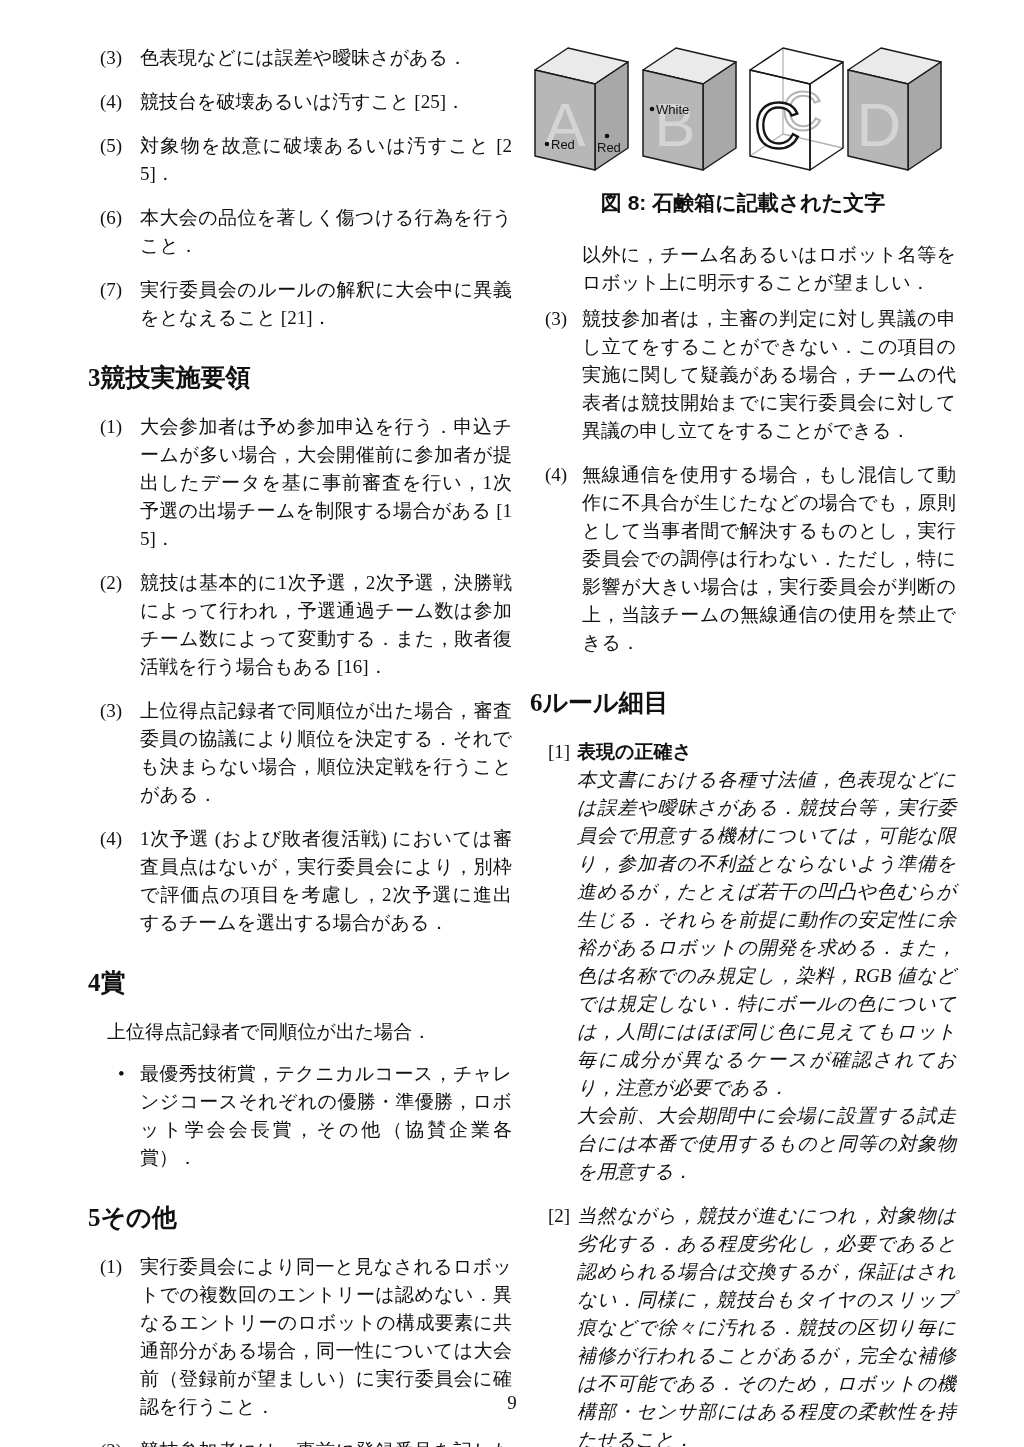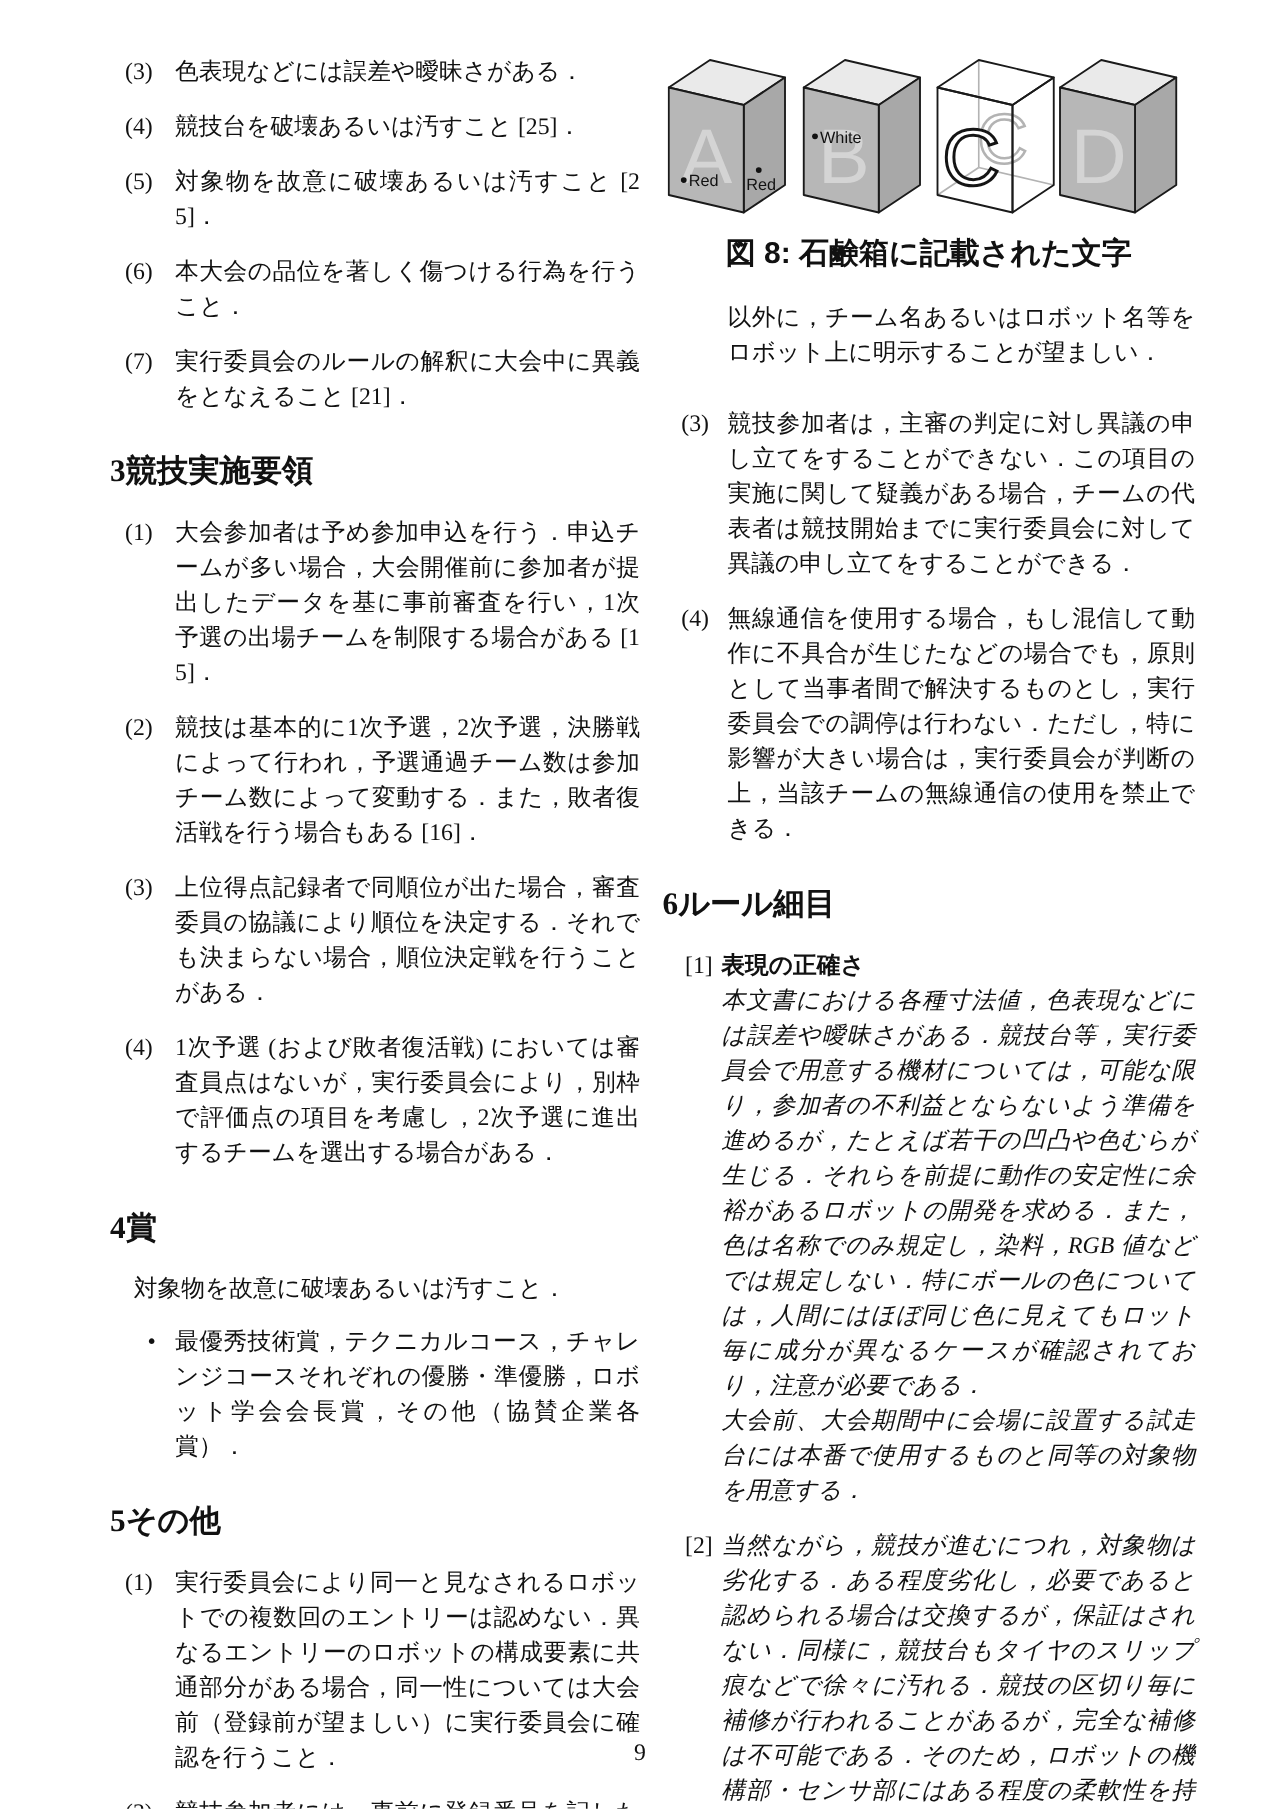--- a/index.html
+++ b/index.html
@@ -20,33 +20,33 @@
   h2.section{display:flex;align-items:baseline;font-size:25px;line-height:30px;
     margin:30px 0 20px 0;font-weight:bold;}
   h2.section .sec-num{font-family:"Liberation Serif","DejaVu Serif",serif;}
   h2.section .sec-title{font-family:"Liberation Sans","DejaVu Sans",sans-serif;}
 
   .intro{margin:0 0 14px 19px;word-break:break-all;}
   .bullet-item{display:flex;margin:0 0 16px 30px;text-align:justify;}
   .bullet-item .b-dot{flex:0 0 22px;}
   .bullet-item .txt{flex:1;word-break:break-all;}
 
-  .cont{margin:0 0 29px 52px;text-align:justify;word-break:break-all;}
+  .cont{margin:0 0 8px 52px;text-align:justify;word-break:break-all;}
 
   .ditem .lbl{flex:0 0 47px;padding-left:18px;box-sizing:border-box;}
   .col-right .ditem .lbl{padding-left:18px;}
   .dhead{font-family:Liberation Serif, serif;font-weight:bold;}
   .dpara{text-align:justify;word-break:break-all;font-style:italic;}
 
   figure{margin:0 0 26px 0;padding:0;}
   figure svg{display:block;margin-left:4px;}
   figcaption{
     text-align:center;margin-top:17px;
     font-family:"Liberation Sans","DejaVu Sans",sans-serif;
-    font-weight:bold;font-size:24px;line-height:24px;
+    font-weight:bold;font-size:21px;line-height:24px;
   }
 
   .box-edge{stroke:#1a1a1a;stroke-width:1.5;stroke-linejoin:round;}
   .hidden-edge{stroke:#b3b3b3;stroke-width:1.3;}
   .box-letter{font-family:"Liberation Sans","DejaVu Sans",sans-serif;font-size:62px;}
   .box-letter-front-c{font-family:"Liberation Sans","DejaVu Sans",sans-serif;font-size:64px;
     fill:#ffffff;stroke:#141414;stroke-width:2.4;}
   .box-letter-back-c{font-family:"Liberation Sans","DejaVu Sans",sans-serif;font-size:56px;
     fill:none;stroke:#b3b3b3;stroke-width:2;}
   .box-label{font-family:"Liberation Sans","DejaVu Sans",sans-serif;font-size:13px;fill:#111;}
@@ -101,21 +101,21 @@
     <div class="item">
       <span class="lbl">(4)</span>
       <span class="txt">1次予選 (および敗者復活戦) においては審査員点はないが，実行委員会により，別枠で評価点の項目を考慮し，2次予選に進出するチームを選出する場合がある．</span>
     </div>
 
     <h2 class="section">
       <span class="sec-num">4</span>
       <span class="sec-title">賞</span>
     </h2>
 
-    <p class="intro">対象物を故意に破壊あるいは汚すこと．</p>
+    <p class="intro">上位得点記録者で同順位が出た場合．</p>
 
     <div class="bullet-item">
       <span class="b-dot">•</span>
       <span class="txt">最優秀技術賞，テクニカルコース，チャレンジコースそれぞれの優勝・準優勝，ロボット学会会長賞，その他（協賛企業各賞）．</span>
     </div>
 
     <h2 class="section">
       <span class="sec-num">5</span>
       <span class="sec-title">その他</span>
     </h2>

